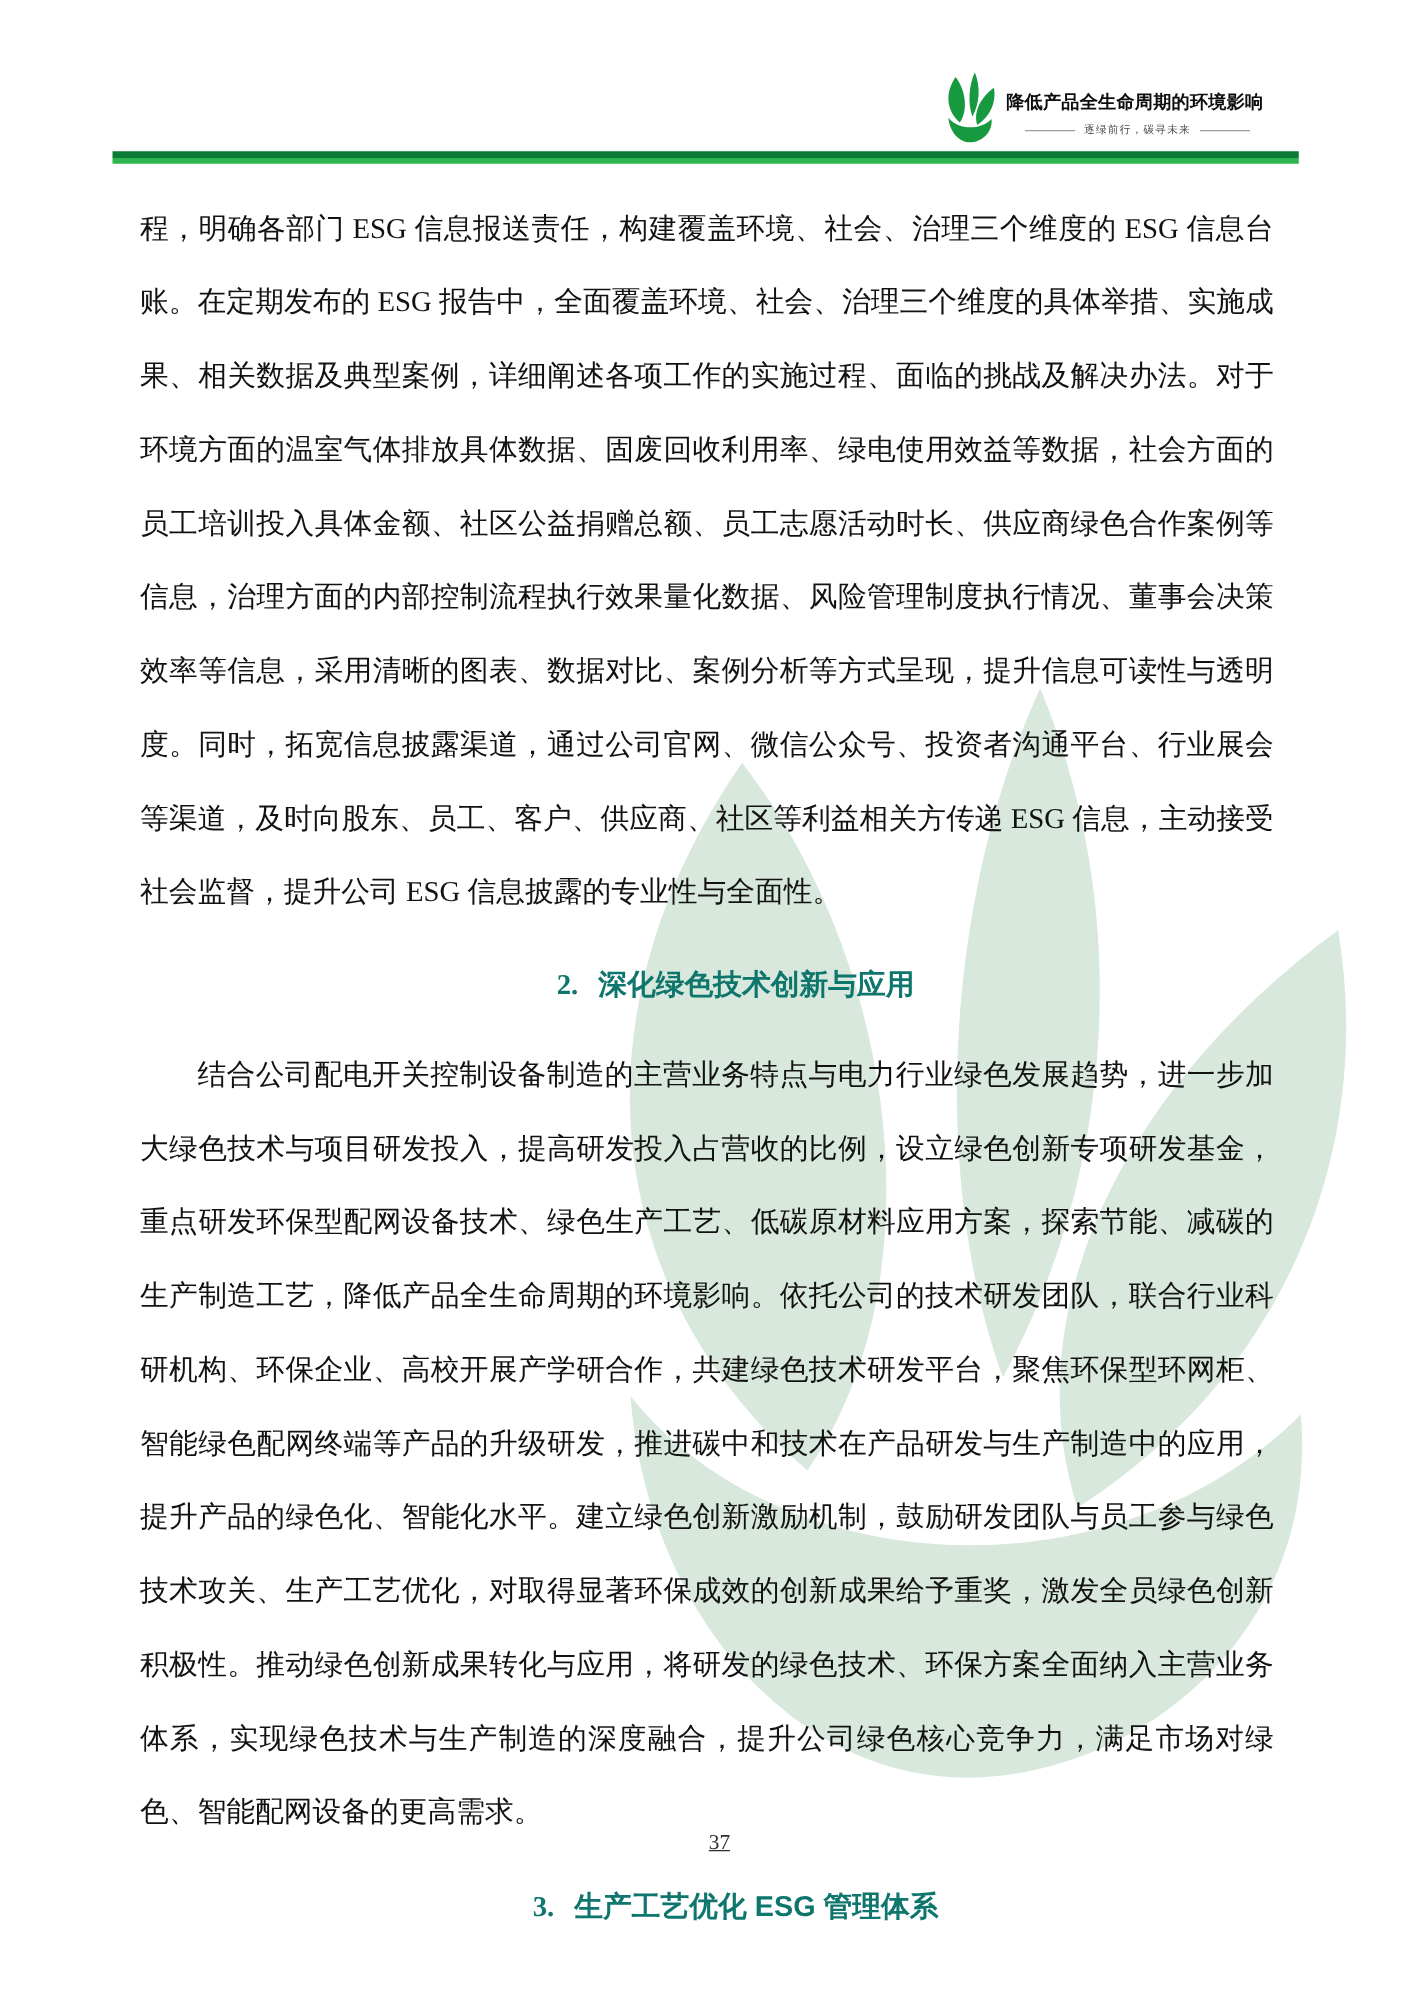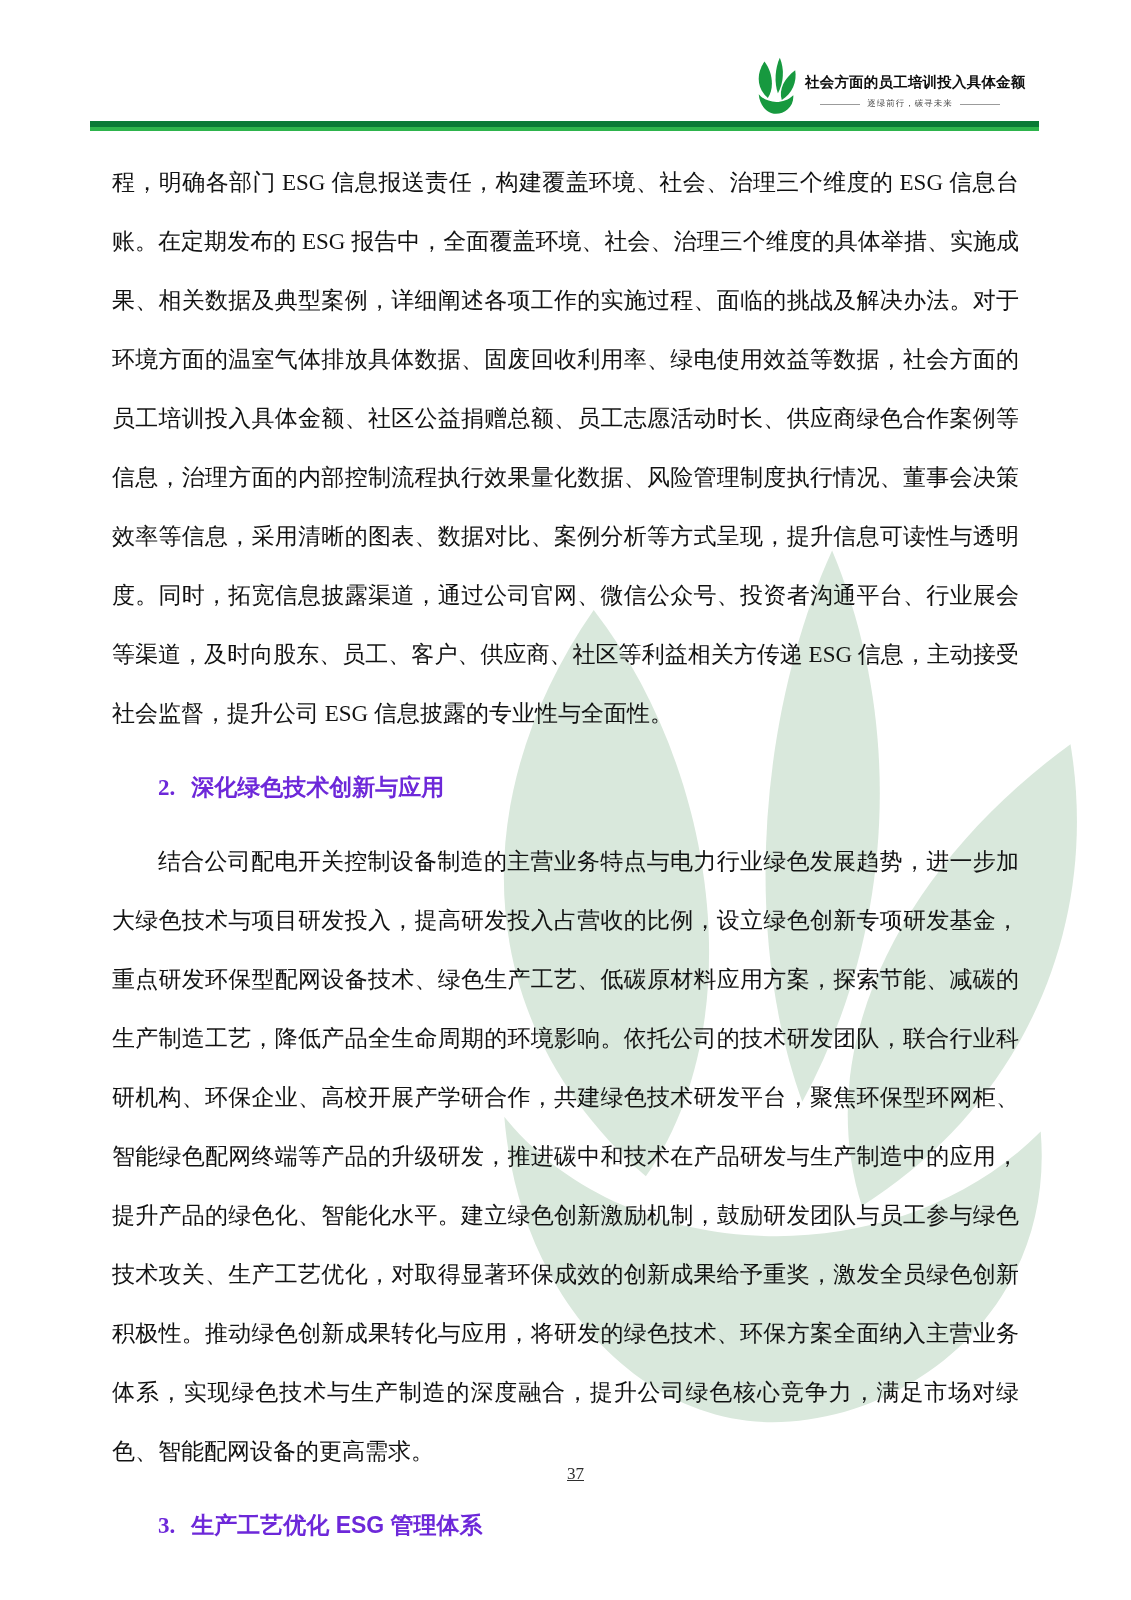--- a/index.html
+++ b/index.html
@@ -38,26 +38,26 @@
     width:745px;height:905px;
     color:#d9e8dc;z-index:0;
   }
   
   .doc-body{
     position:absolute;left:97px;top:138px;width:937px;z-index:1;
     font-size:23px;line-height:59px;color:#121212;
     text-align:justify;text-justify:inter-ideograph;
   }
   .doc-body p{margin:15px;}
-  .p-indent{text-indent:2em;}
+  .p-indent{text-indent:2em;font-family:Liberation Mono, monospace;}
   .section-heading{
     margin:0;padding-left:46px;
     font-family:"Liberation Sans","DejaVu Sans",sans-serif;
     font-weight:bold;font-size:23px;line-height:59px;
-    text-align:left;color:#6d28d9;
+    text-align:center;color:#0f766e;
   }
   .heading-number{
     font-family:"Liberation Serif","DejaVu Serif",serif;
     margin-right:16px;
   }
   
   .page-number{
     position:absolute;left:10px;top:1464px;width:100%;
     text-align:center;font-size:17px;color:#2e2e2e;z-index:1;text-decoration:underline;
   }
@@ -76,21 +76,21 @@
         <path d="M58 0 C 68 24, 66 52, 54 74 C 46 52, 48 22, 58 0 Z" fill="currentColor"></path>
 
         <path d="M90 26 C 94 50, 84 74, 62 88 C 55 66, 68 42, 90 26 Z" fill="currentColor"></path>
 
         <path d="M14 76 C 30 96, 66 98, 86 78 C 88 102, 68 117, 50 117 C 32 117, 16 100, 14 76 Z" fill="currentColor"></path>
       </g>
     </defs>
     <use href="#sprout"></use>
   </svg>
 
-  <div class="header-title">社会方面的员工培训投入具体金额</div>
+  <div class="header-title">降低产品全生命周期的环境影响</div>
 
   <div class="header-tagline">
     <span class="rule"></span>
     <span>逐绿前行，碳寻未来</span>
     <span class="rule"></span>
   </div>
 
   <div class="header-bar"></div>
 
   <svg class="watermark" viewBox="0 0 100 120" aria-hidden="true">

